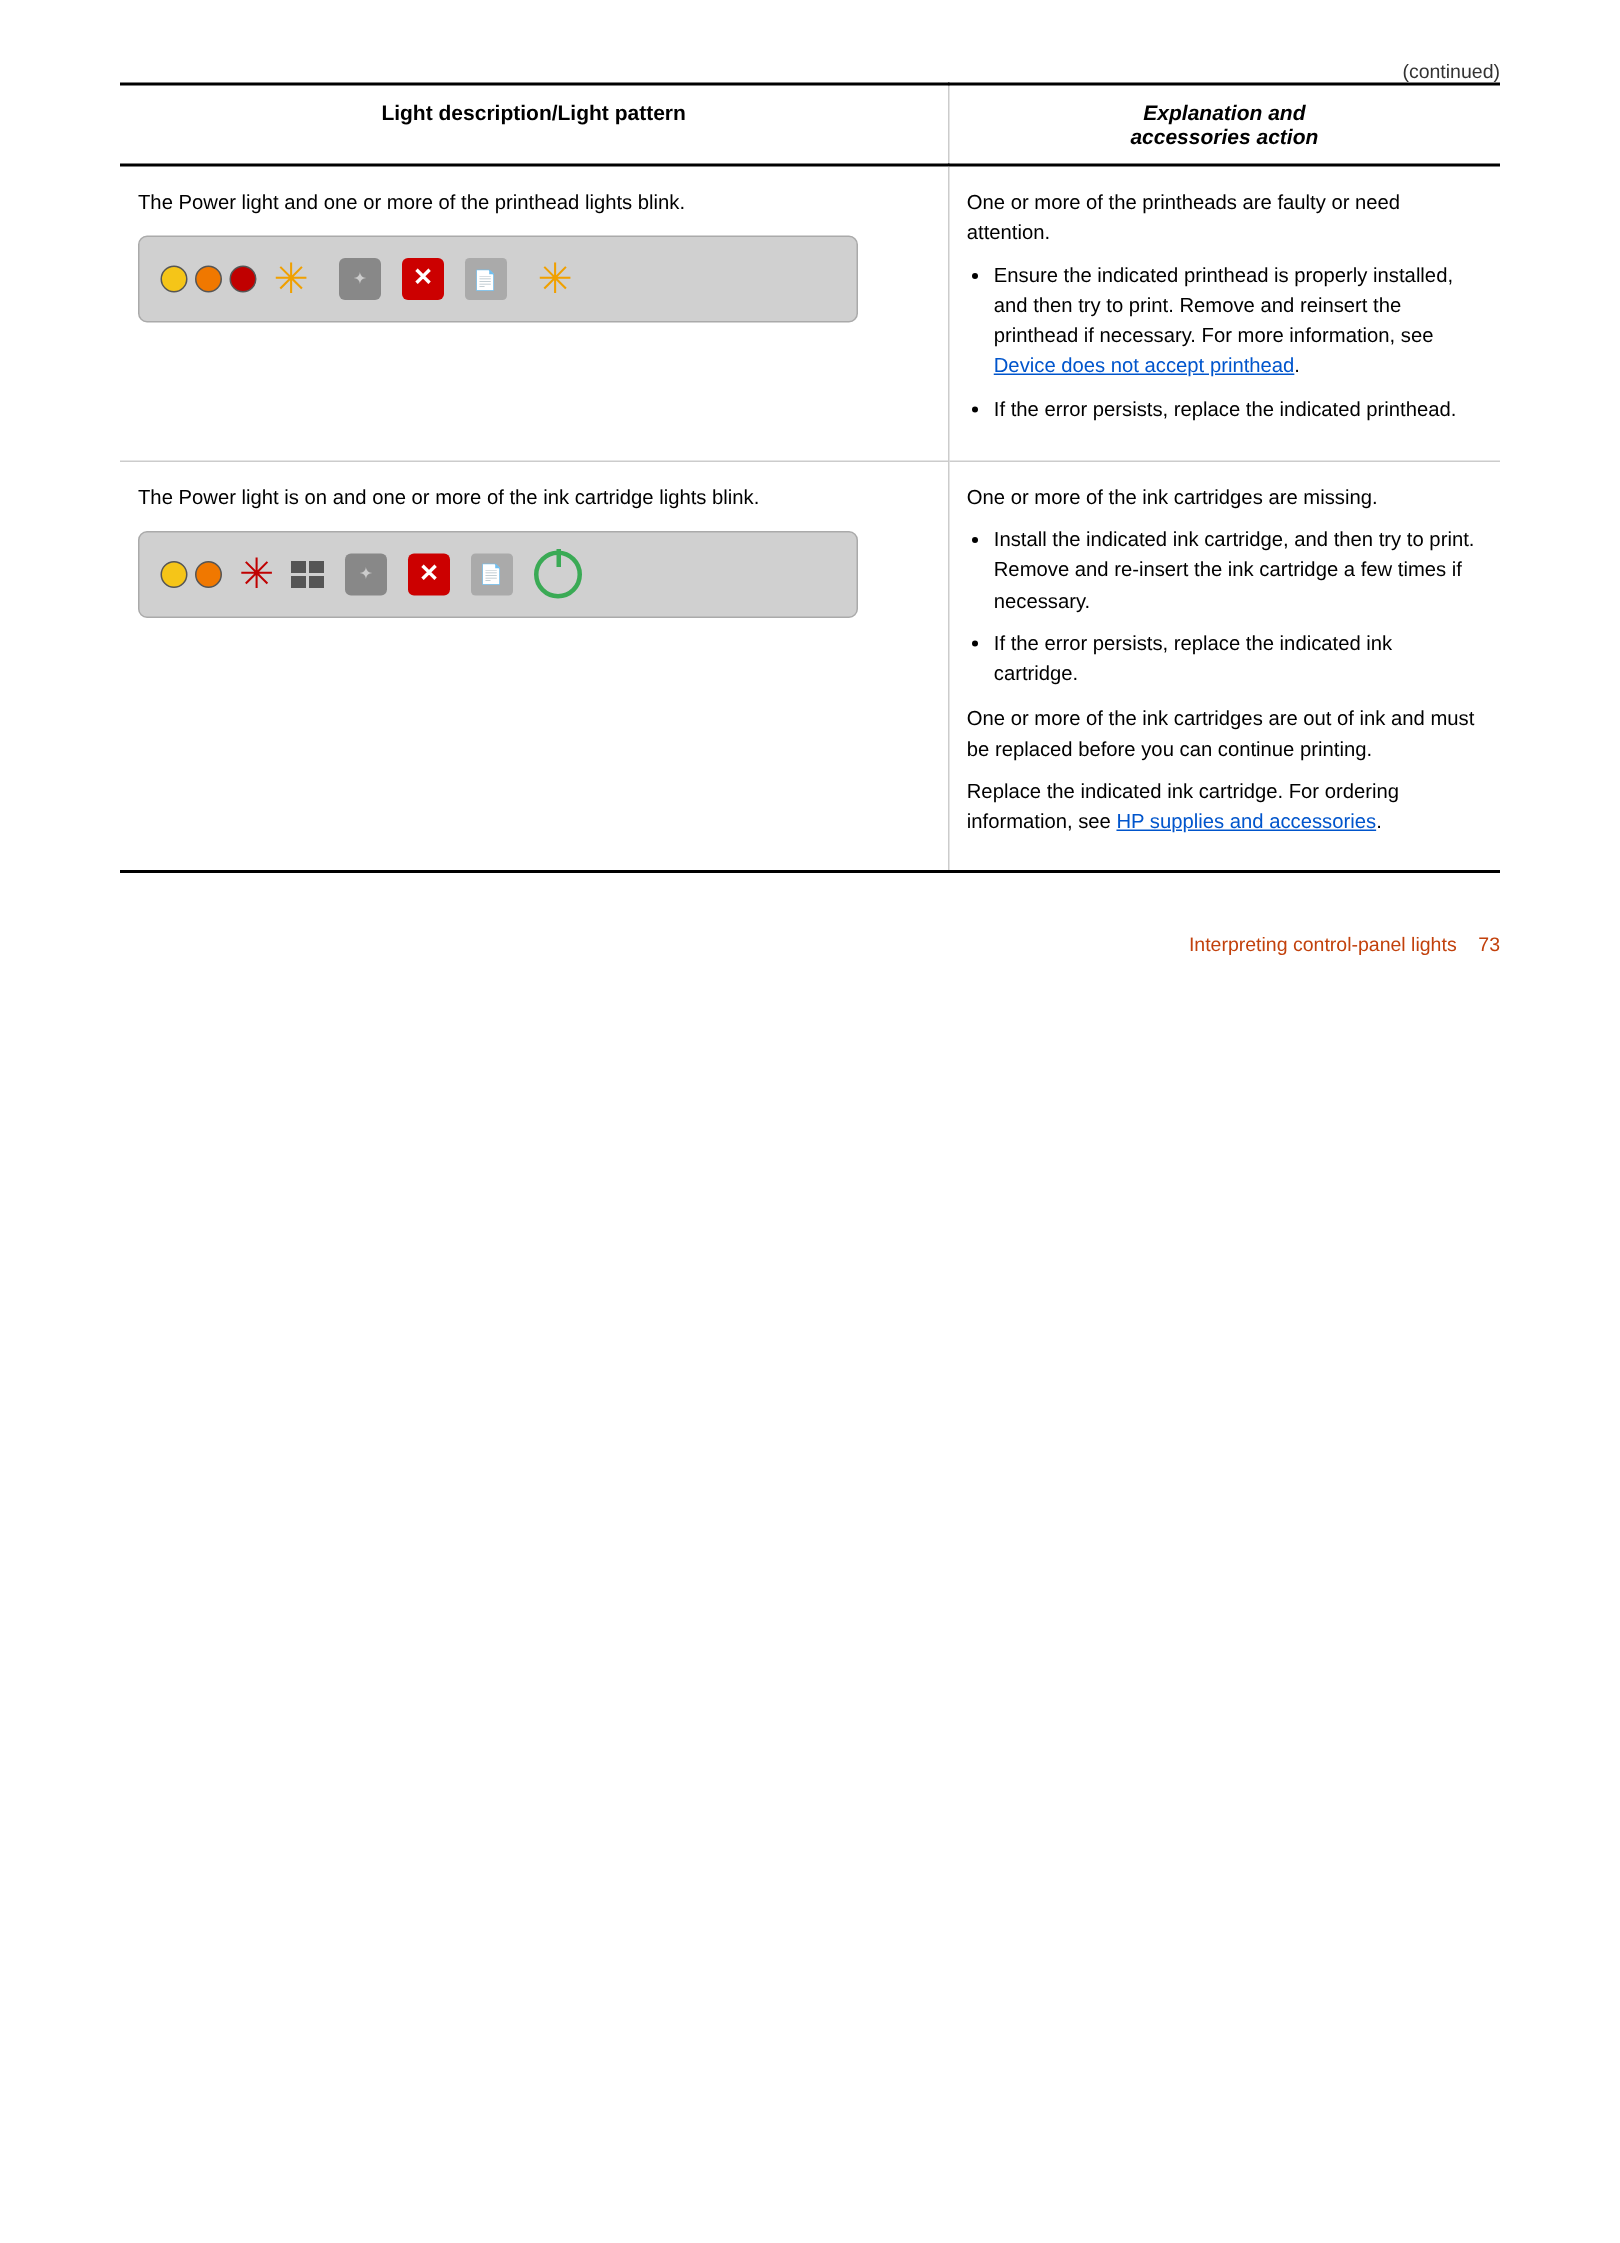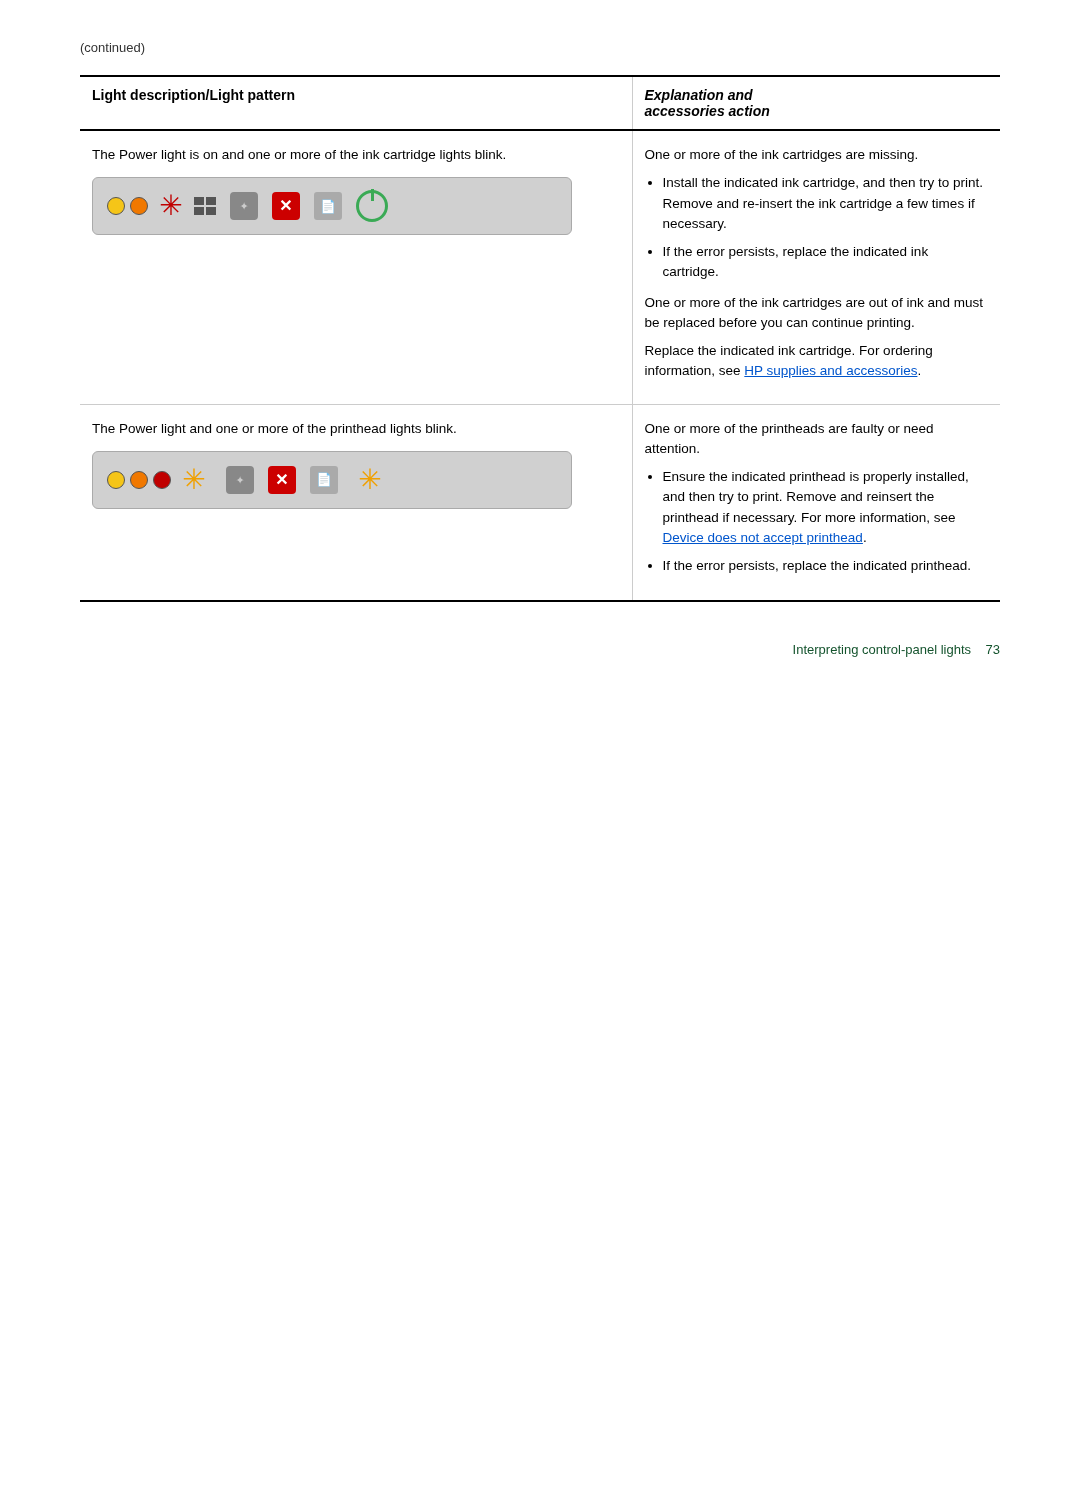--- a/index.html
+++ b/index.html
@@ -7,35 +7,36 @@
       font-family: Arial, sans-serif;
       font-size: 14px;
       background: #fff;
       color: #000;
       width: 1080px;
       min-height: 1495px;
       padding: 40px 80px 80px 80px;
     }
     .continued {
       font-size: 13px;
-      margin-bottom: 20px;
+      margin-bottom: 0;
       color: #333;
+      text-align: right;
     }
     table {
       width: 100%;
       border-collapse: collapse;
       border-top: 2px solid #000;
       border-bottom: 2px solid #000;
     }
     thead tr {
       border-bottom: 2px solid #000;
     }
     th {
       padding: 10px 12px;
-      text-align: left;
+      text-align: center;
       font-weight: bold;
       font-size: 14px;
       vertical-align: top;
     }
     th:first-child {
       width: 60%;
       border-right: 1px solid #ccc;
     }
     th:last-child {
       width: 40%;
@@ -162,21 +163,21 @@
     }
     a {
       color: #0055cc;
       text-decoration: underline;
     }
     .footer {
       display: flex;
       justify-content: flex-end;
       margin-top: 40px;
       font-size: 13px;
-      color: #14532d;
+      color: #c2410c;
     }
     .ink-levels {
       display: flex;
       flex-direction: column;
       gap: 2px;
     }
     .ink-row {
       display: flex;
       gap: 2px;
     }
@@ -199,20 +200,54 @@
       </th>
       <th>
         <span>Explanation and<br><span>accessories action</span></span>
       </th>
     </tr>
   </thead>
   <tbody>
 
     <tr>
       <td>
+        <p>The Power light and one or more of the printhead lights blink.</p>
+
+        <div class="panel-img">
+          <div class="panel-lights">
+
+            <div class="light-circle light-yellow"></div>
+            <div class="light-circle light-orange"></div>
+            <div class="light-circle light-red-circle"></div>
+
+            <span class="sunburst sunburst-yellow">✳</span>
+          </div>
+
+          <div class="separator-icon">✦</div>
+          <div class="x-icon">✕</div>
+          <div class="doc-icon">📄</div>
+
+          <span class="sunburst sunburst-yellow">✳</span>
+        </div>
+      </td>
+      <td class="right-explanation">
+        <p>One or more of the printheads are faulty or need attention.</p>
+        <ul>
+          <li>
+            Ensure the indicated printhead is properly installed, and then try to print. Remove and reinsert the printhead if necessary. For more information, see <a href="#">Device does not accept printhead</a>.
+          </li>
+          <li>
+            If the error persists, replace the indicated printhead.
+          </li>
+        </ul>
+      </td>
+    </tr>
+
+    <tr>
+      <td>
         <p>The Power light is on and one or more of the ink cartridge lights blink.</p>
 
         <div class="panel-img">
           <div class="panel-lights">
 
             <div class="light-circle light-yellow"></div>
             <div class="light-circle light-orange"></div>
 
             <span class="sunburst sunburst-red">✳</span>
 
@@ -242,52 +277,18 @@
             Install the indicated ink cartridge, and then try to print. Remove and re-insert the ink cartridge a few times if necessary.
           </li>
           <li>
             If the error persists, replace the indicated ink cartridge.
           </li>
         </ul>
         <p>One or more of the ink cartridges are out of ink and must be replaced before you can continue printing.</p>
         <p>Replace the indicated ink cartridge. For ordering information, see <a href="#">HP supplies and accessories</a>.</p>
       </td>
     </tr>
-
-    <tr>
-      <td>
-        <p>The Power light and one or more of the printhead lights blink.</p>
-
-        <div class="panel-img">
-          <div class="panel-lights">
-
-            <div class="light-circle light-yellow"></div>
-            <div class="light-circle light-orange"></div>
-            <div class="light-circle light-red-circle"></div>
-
-            <span class="sunburst sunburst-yellow">✳</span>
-          </div>
-
-          <div class="separator-icon">✦</div>
-          <div class="x-icon">✕</div>
-          <div class="doc-icon">📄</div>
-
-          <span class="sunburst sunburst-yellow">✳</span>
-        </div>
-      </td>
-      <td class="right-explanation">
-        <p>One or more of the printheads are faulty or need attention.</p>
-        <ul>
-          <li>
-            Ensure the indicated printhead is properly installed, and then try to print. Remove and reinsert the printhead if necessary. For more information, see <a href="#">Device does not accept printhead</a>.
-          </li>
-          <li>
-            If the error persists, replace the indicated printhead.
-          </li>
-        </ul>
-      </td>
-    </tr>
   </tbody>
 </table>
 
 <div class="footer">
   <span>Interpreting control-panel lights&nbsp;&nbsp;&nbsp;&nbsp;73</span>
 </div>
 
 </body></html>

